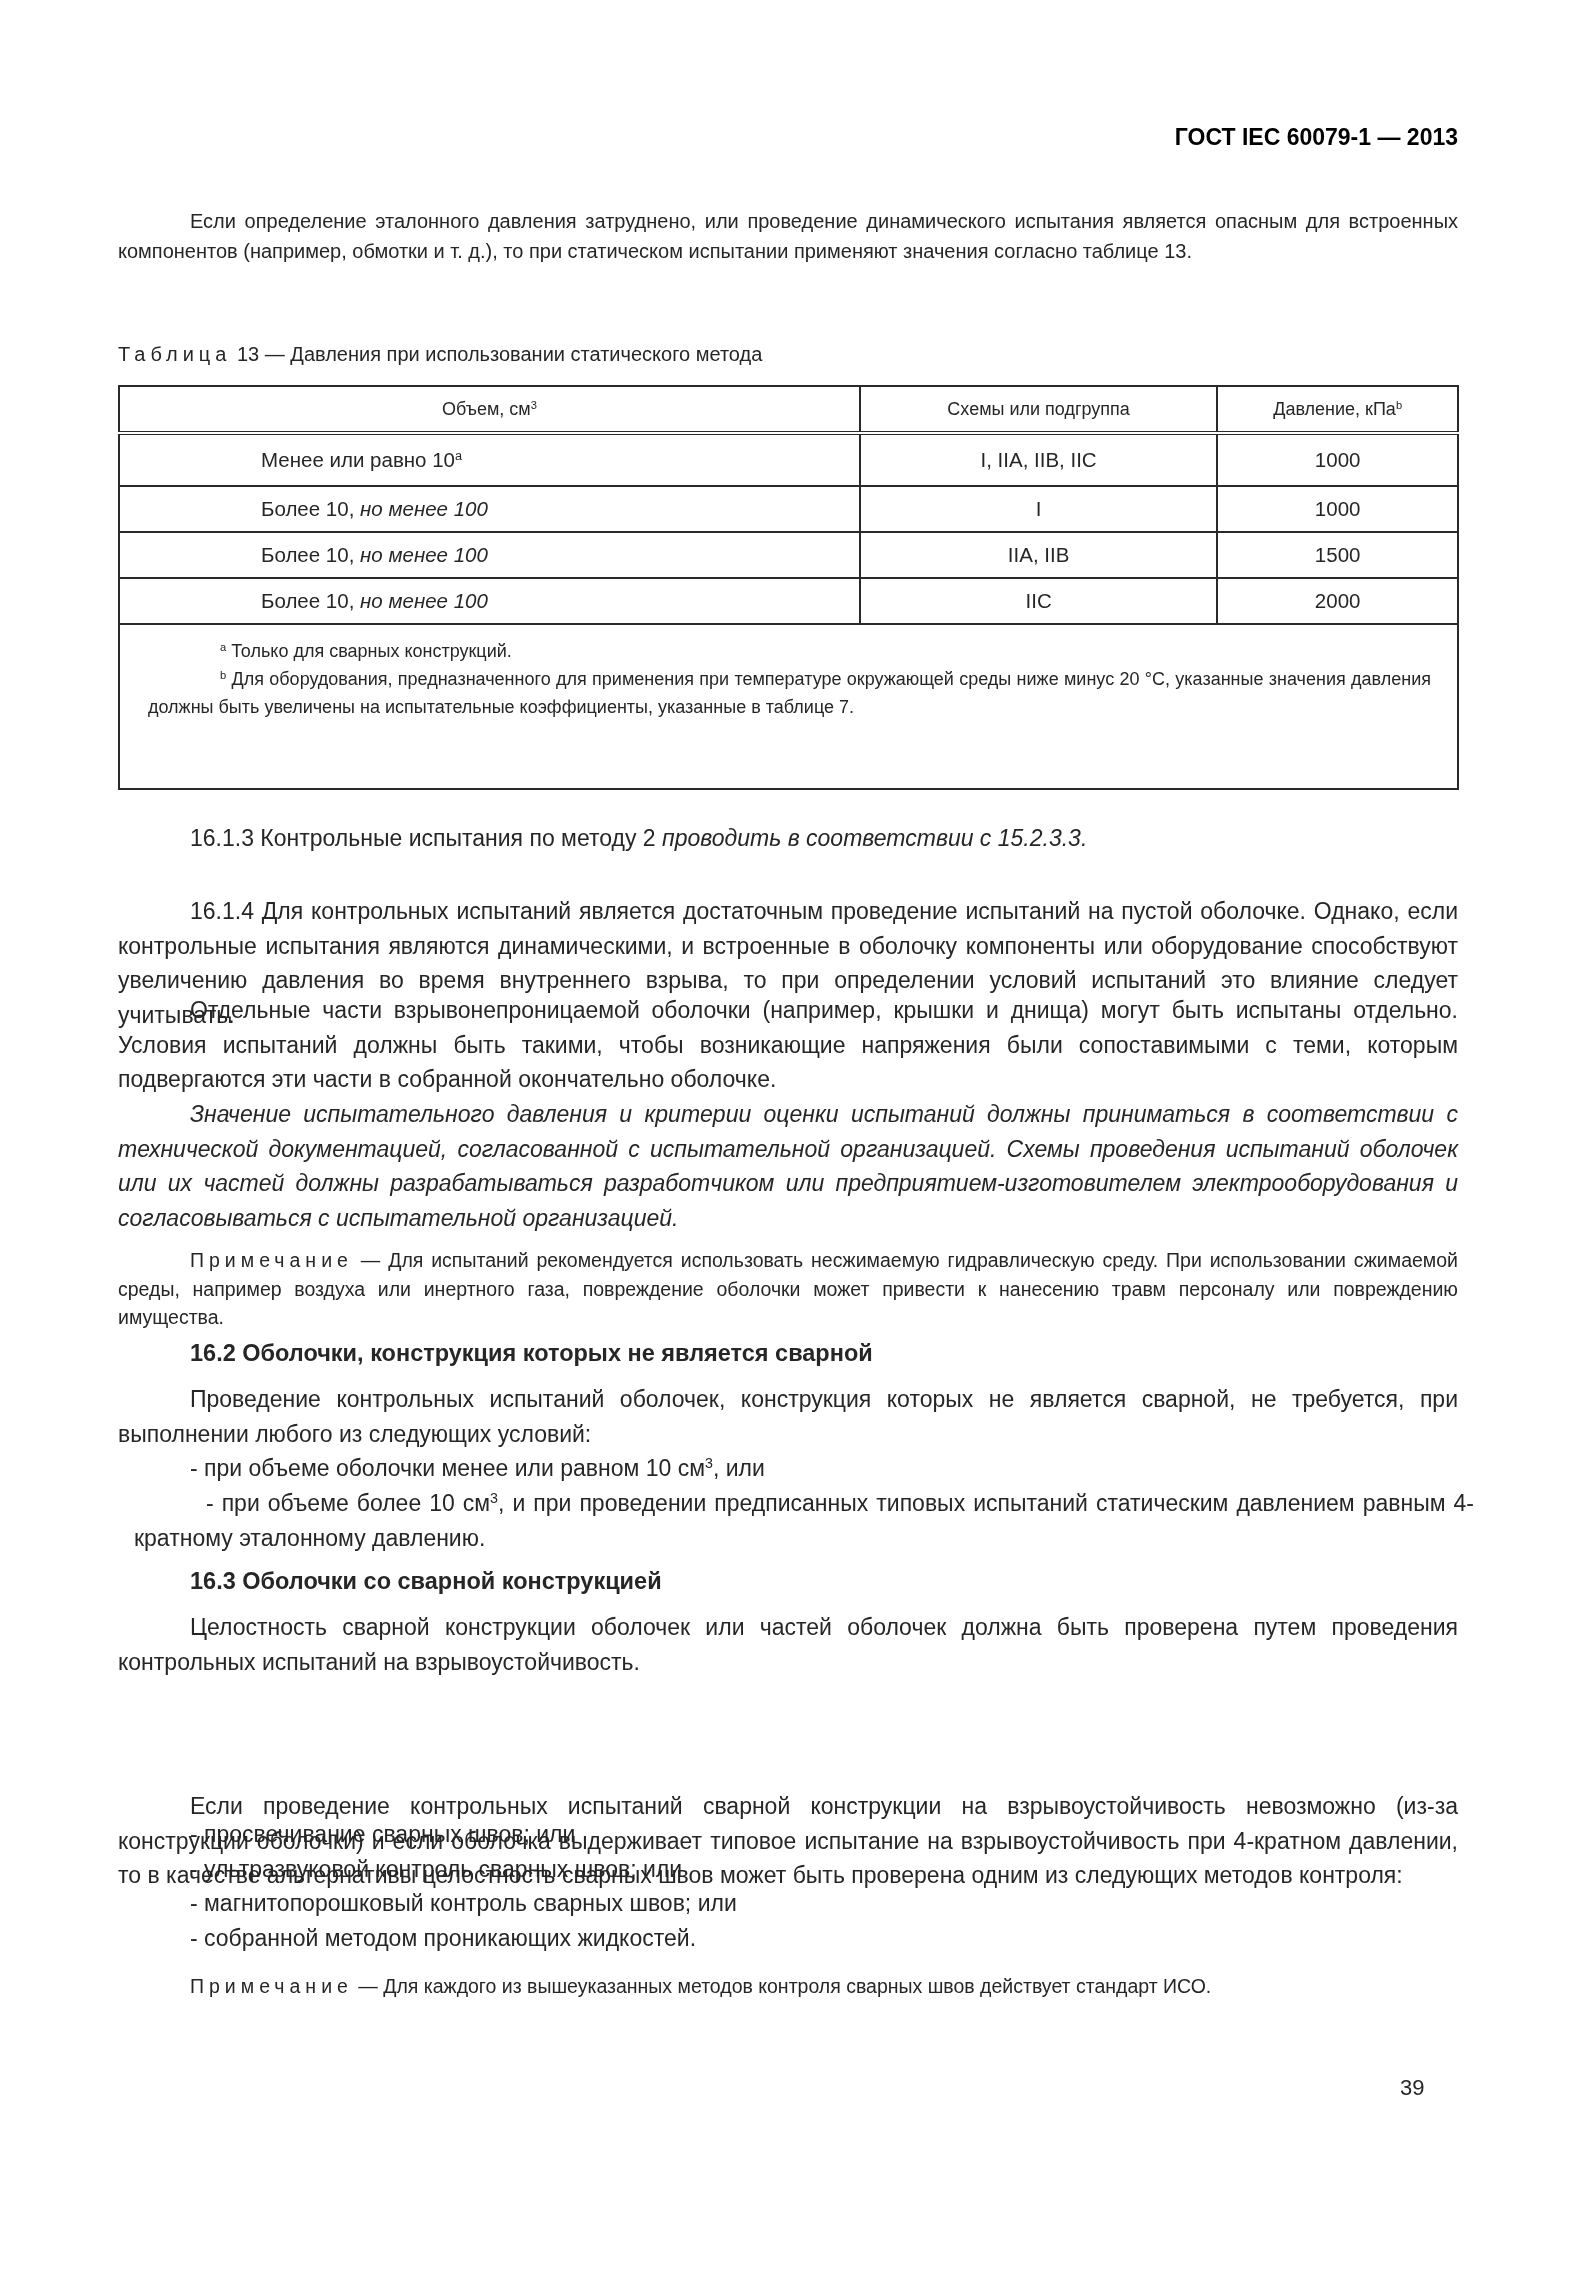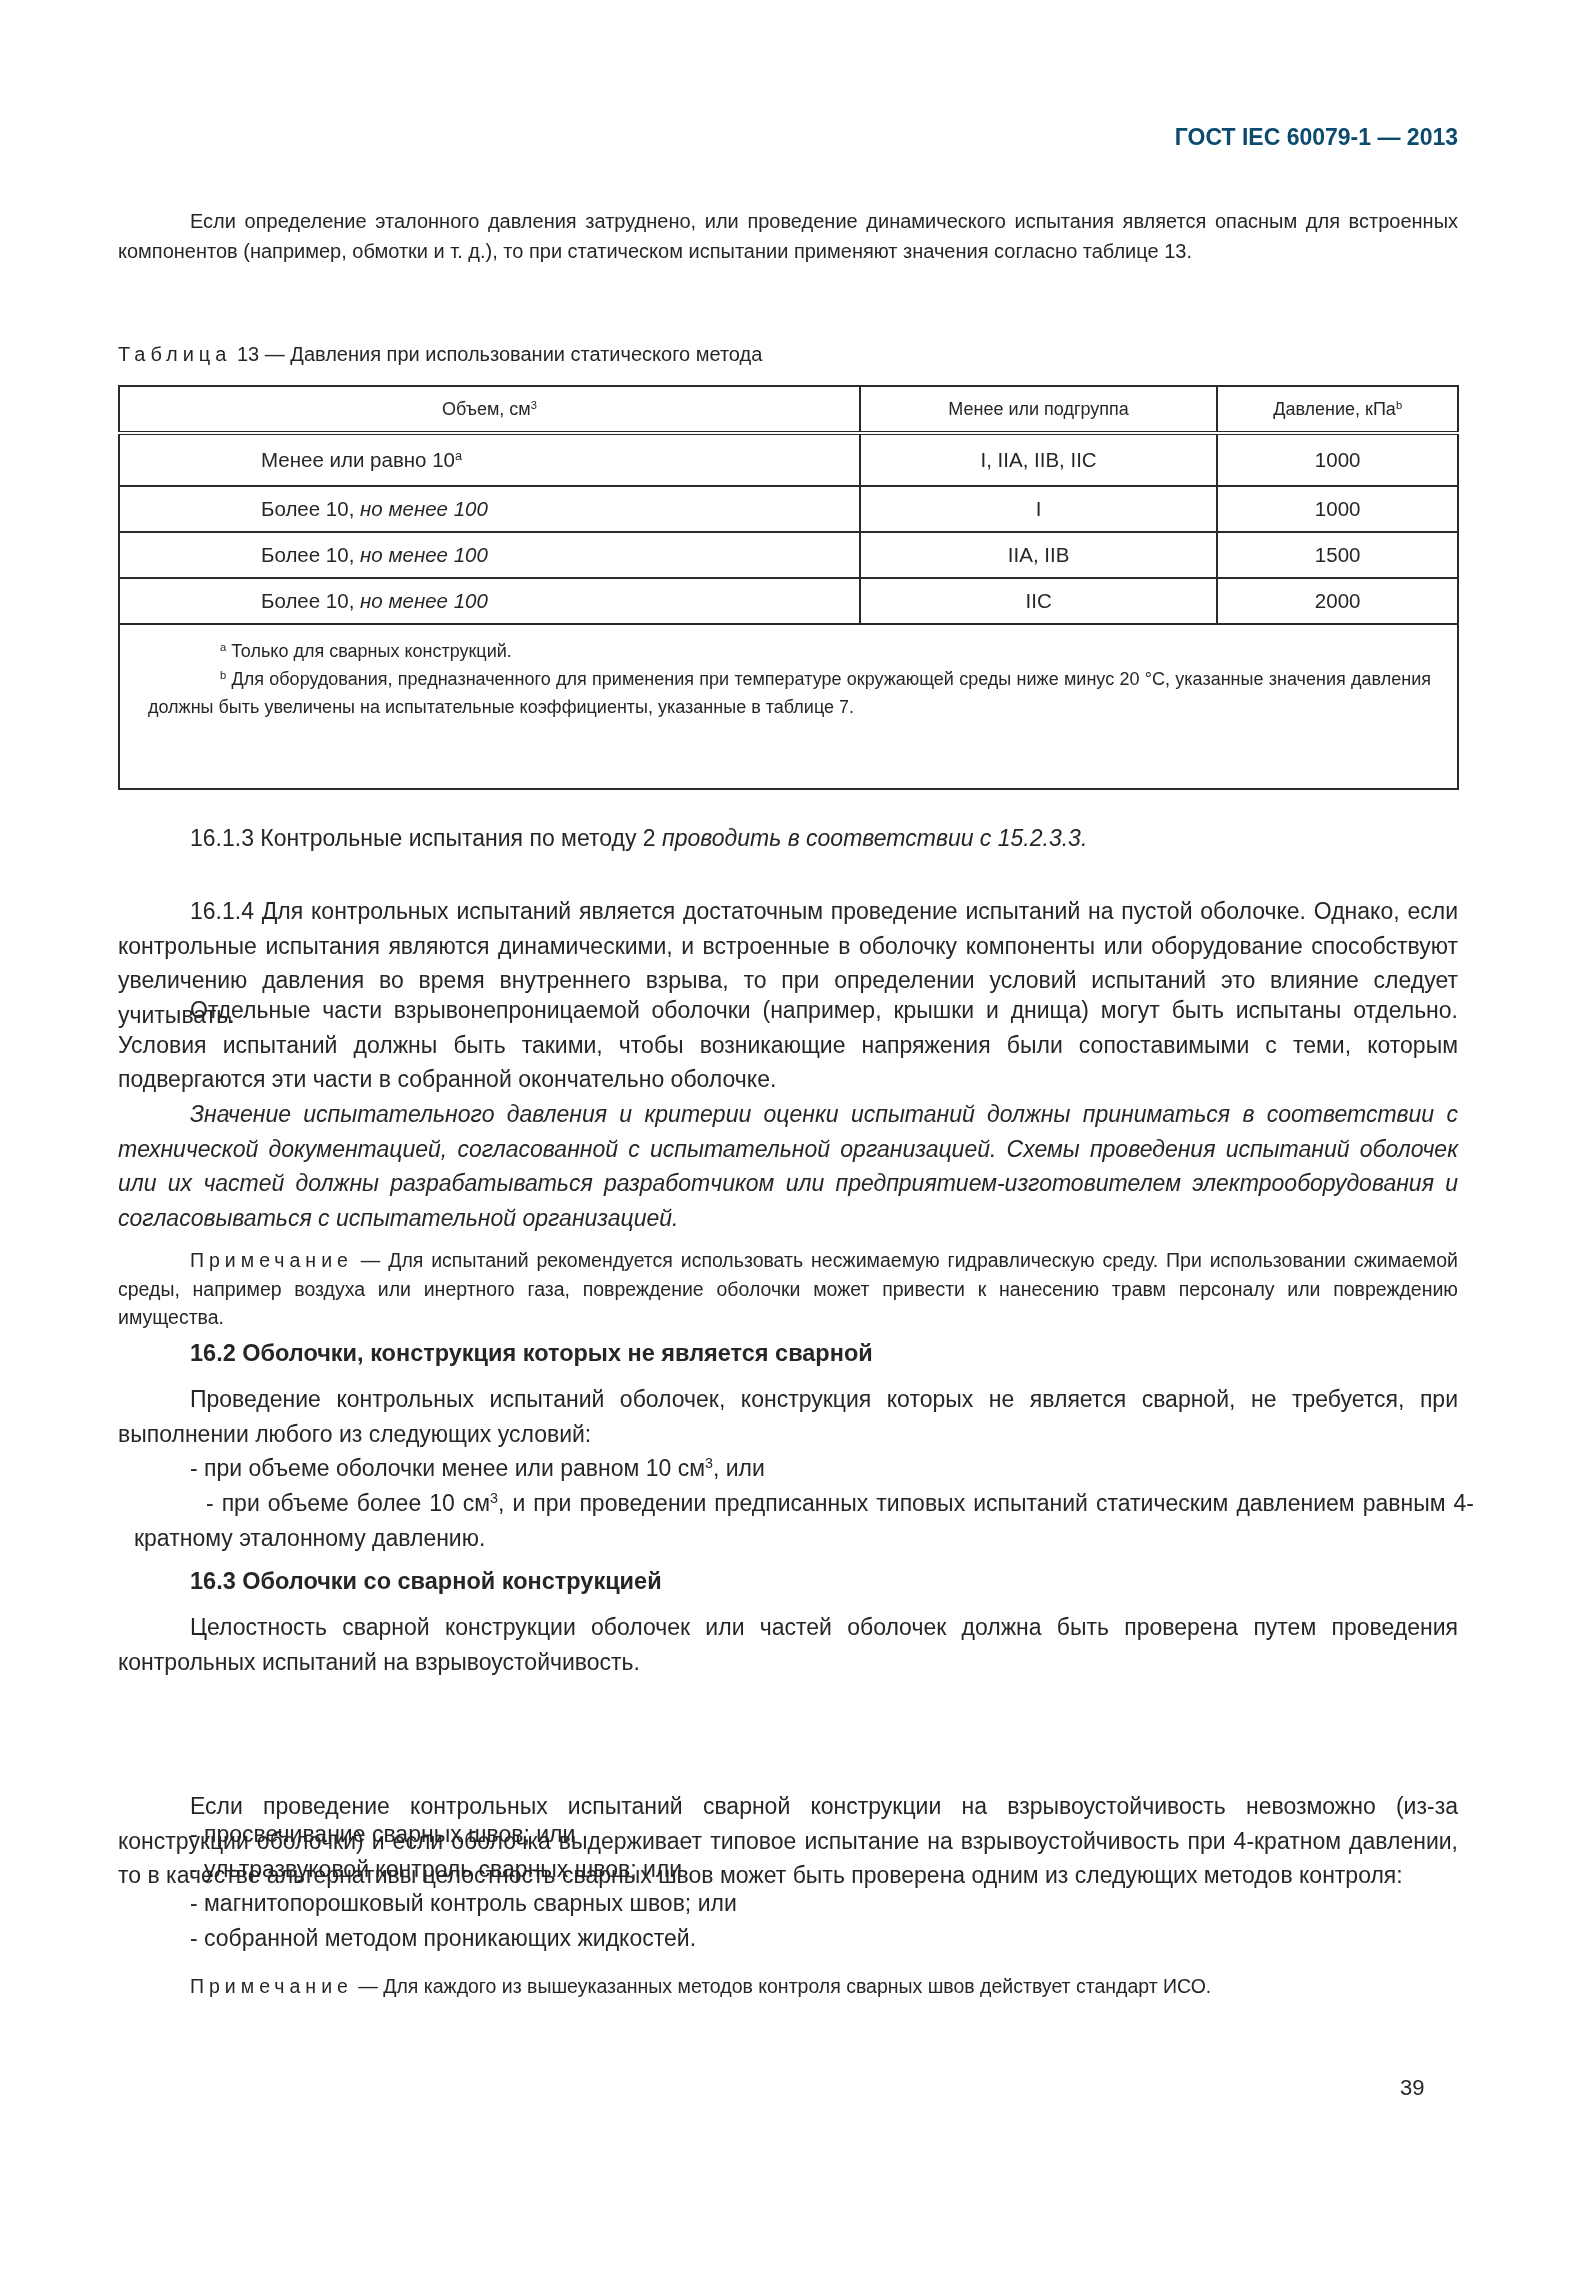--- a/index.html
+++ b/index.html
@@ -1,19 +1,19 @@
 <!DOCTYPE html>
 <html><head>
 <meta charset="utf-8">
 <style>
   html, body { margin:0; padding:0; background:#ffffff; }
   body { width:1575px; height:2283px; position:relative; overflow:hidden; color:#262626;
          font-family:"Liberation Sans", sans-serif; }
   .abs { position:absolute; }
-  .doc-header { left:1100px; width:358px; top:124px; text-align:right; font-weight:bold; font-size:23px; color:#0c4a6e; }
+  .doc-header { left:1100px; width:358px; top:124px; text-align:right; font-weight:bold; font-size:23px; color:#000000; }
   .para { position:absolute; left:118px; width:1340px; text-align:justify; text-align-last:left; }
   .p-small { font-size:20px; line-height:30px; }
   .p-body { font-size:23px; line-height:34.5px; }
   .p-note { font-size:19.5px; line-height:28.5px; }
   .indent { text-indent:72px; }
   .spaced { letter-spacing:5px; }
   .it { font-style:italic; }
   .heading { font-weight:bold; font-size:23.5px; }
   .caption { left:118px; top:340px; font-size:20px; line-height:28px; }
   table.t13 { position:absolute; left:118px; top:385px; width:1341px; border-collapse:collapse; font-size:20.5px; }
@@ -40,21 +40,21 @@
 
 <table class="t13">
   <colgroup>
       <col style="width:742px">
       <col style="width:358px">
       <col style="width:241px">
     </colgroup>
   <tbody>
       <tr>
     <th><span>Объем, см</span><sup>3</sup></th>
-    <th>Менее или подгруппа</th>
+    <th>Схемы или подгруппа</th>
     <th><span>Давление, кПа</span><sup>b</sup></th>
   </tr>
   <tr style="height:53px">
     <td class="c-vol"><span>Менее или равно 10</span><sup>a</sup><span class="it"></span></td>
     <td class="c-grp">I, IIA, IIB, IIC</td>
     <td class="c-prs">1000</td>
   </tr>
   <tr>
     <td class="c-vol"><span>Более 10, </span><span class="it">но менее 100</span></td>
     <td class="c-grp">I</td>

